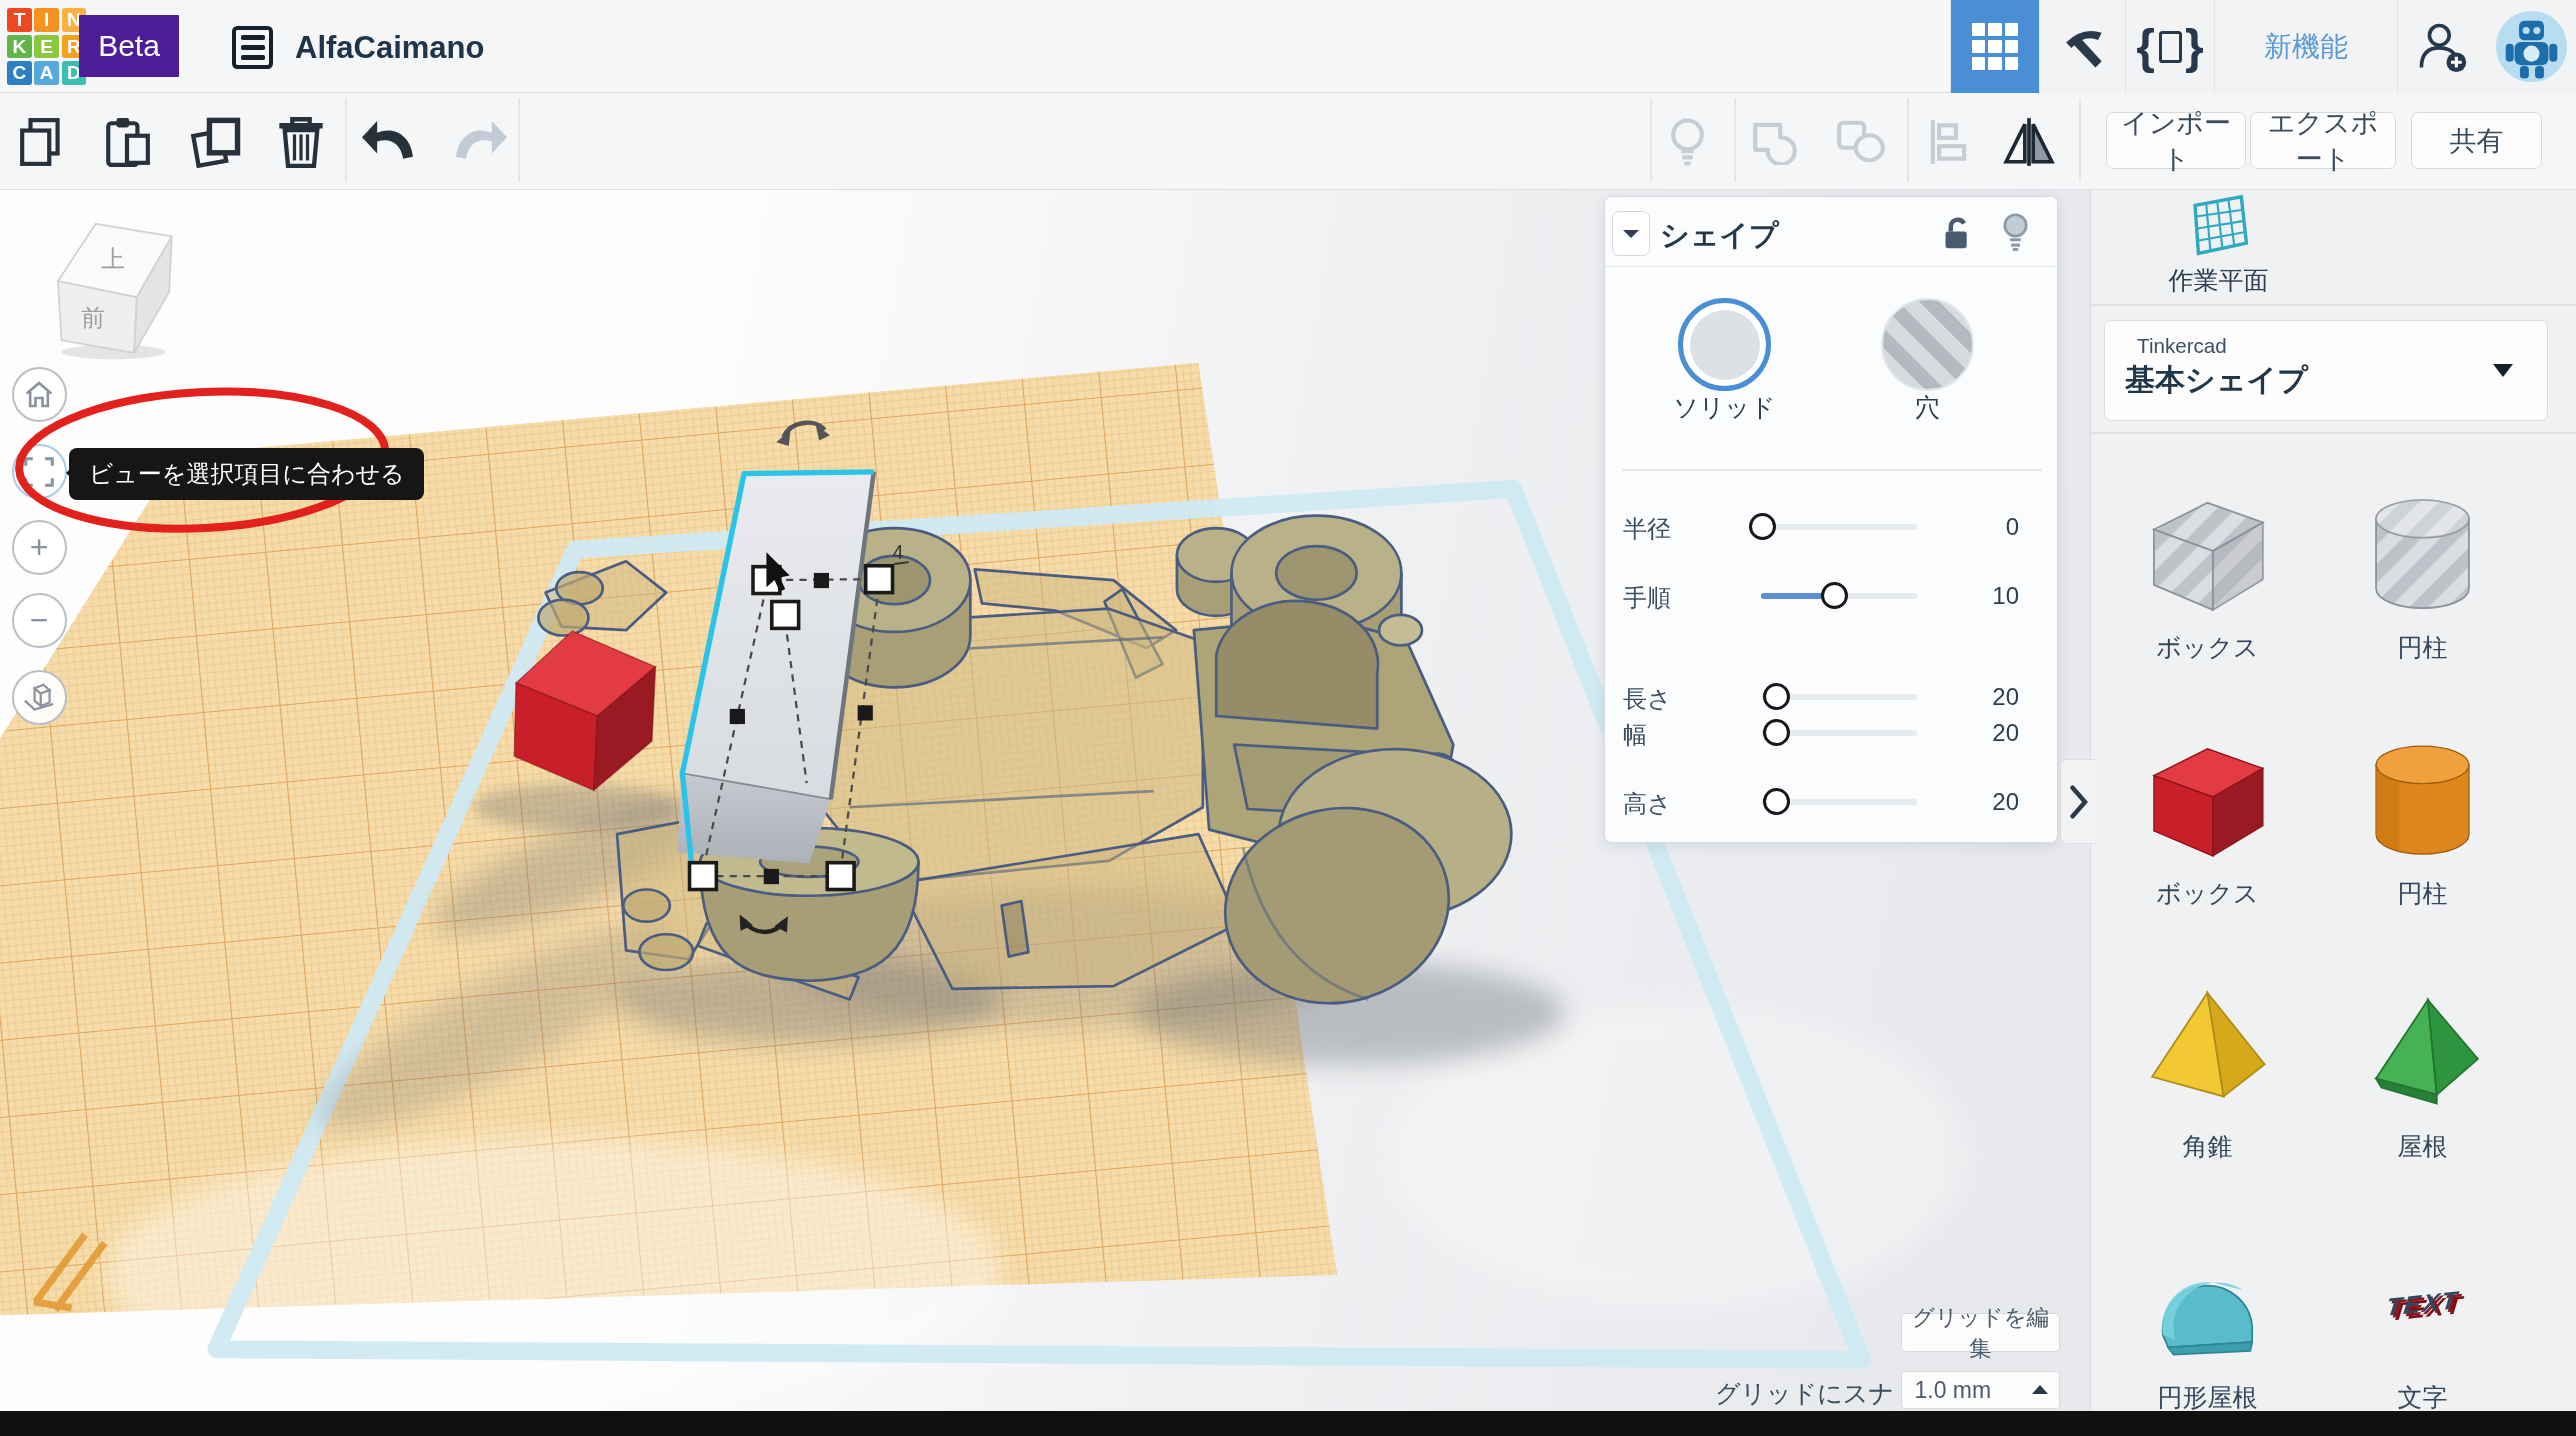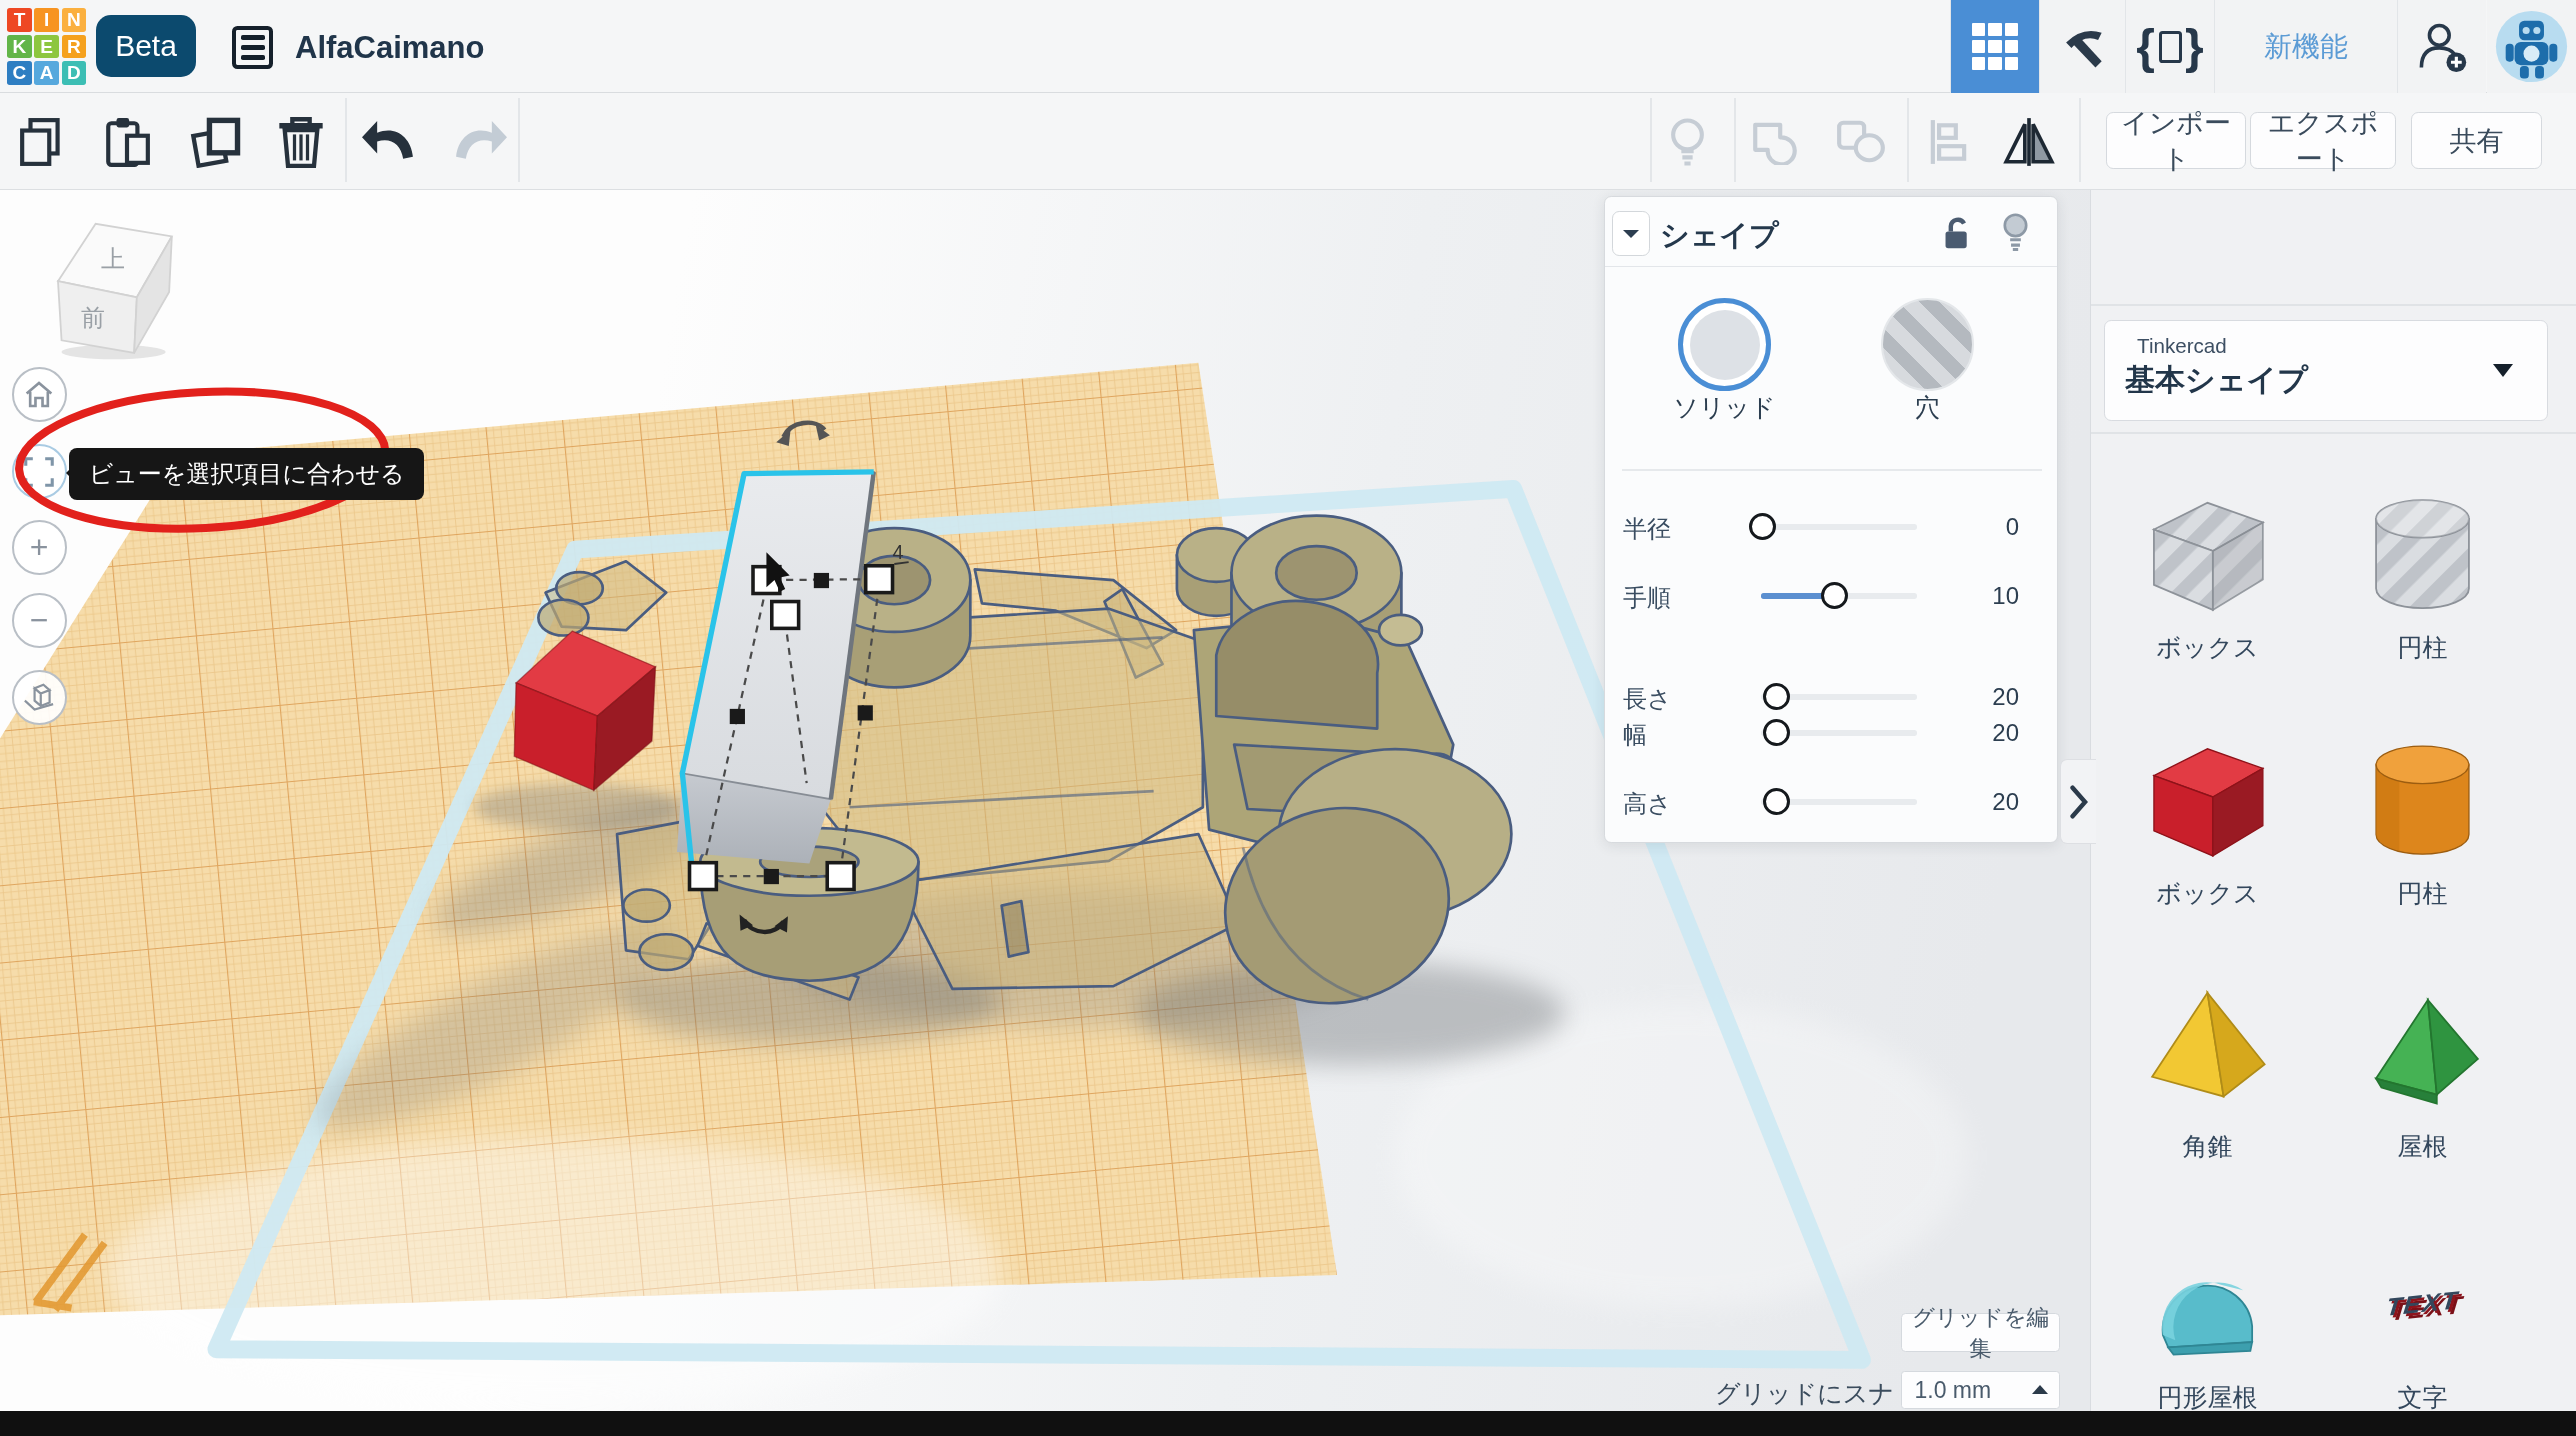--- a/index.html
+++ b/index.html
@@ -6,22 +6,22 @@
   *{box-sizing:border-box;}
   .app{position:relative;width:2576px;height:1436px;overflow:hidden;
        font-family:"Liberation Sans","DejaVu Sans",sans-serif;color:#2c3e50;background:#f4f5f6;}
   
   .header{position:absolute;left:0;top:0;width:2576px;height:93px;background:#f5f6f7;border-bottom:1.8px solid #d9dcdf;z-index:30;}
   .logo{position:absolute;left:7.2px;top:8px;width:79px;height:77px;display:grid;grid-template-columns:repeat(3,1fr);gap:2.7px;}
   .logo span{display:flex;align-items:center;justify-content:center;color:#fff;font-weight:bold;font-size:19px;border-radius:2.7px;}
   .logo span:nth-child(1){background:#ee4823;}.logo span:nth-child(2){background:#f79421;}.logo span:nth-child(3){background:#fbb03f;}
   .logo span:nth-child(4){background:#62b548;}.logo span:nth-child(5){background:#8dc63f;}.logo span:nth-child(6){background:#f5a11e;}
   .logo span:nth-child(7){background:#2e7ec2;}.logo span:nth-child(8){background:#56a8dd;}.logo span:nth-child(9){background:#3cbeb4;}
-  .beta{position:absolute;left:96px;top:15px;width:100px;height:62px;background:#0c4a6e;color:#fff;font-size:30px;
-        border:none;border-radius:15px;display:flex;align-items:center;justify-content:center;}
+  .beta{position:absolute;left:79px;top:15px;width:100px;height:62px;background:#4c1d95;color:#fff;font-size:30px;
+        border:none;border-radius:1px;display:flex;align-items:center;justify-content:center;}
   .doc-icon{position:absolute;left:232px;top:26px;width:41px;height:43px;border:4.5px solid #15202b;border-radius:5.4px;padding:5.4px 4.5px;display:flex;flex-direction:column;justify-content:space-between;}
   .doc-icon i{display:block;height:4.5px;background:#15202b;border-radius:1.8px;}
   .title{position:absolute;left:295px;top:29.5px;font-size:31px;font-weight:bold;color:#20354a;}
   .hbtn{position:absolute;top:0;height:93px;background:#f2f3f4;border-left:1.8px solid #e2e5e8;display:flex;align-items:center;justify-content:center;}
   .hbtn.active{background:#4a8ed5;}
   .grid9{width:47px;height:47px;display:grid;grid-template-columns:repeat(3,1fr);gap:3.6px;}
   .grid9 i{background:#fff;border-radius:0.9px;}
   .newfeat{color:#5b9bd5;font-size:28px;font-weight:normal;}
   .avatar-wrap{position:absolute;left:2487px;top:0;width:89px;height:93px;background:#f2f3f4;display:flex;align-items:center;justify-content:center;}
   
@@ -493,20 +493,27 @@
   </button>
 
   <button class="gc-btn">グリッドを編集</button>
   <span class="gc-label">グリッドにスナップ</span>
   <div class="gc-dd">
     <span>1.0 mm</span>
       <span class="up"></span>
   </div>
 
   <div class="sidebar">
+    <button class="tool-item" style="left:38px;">
+      <svg width="64" height="70" viewBox="0 0 72 78">
+        <path d="M8 18 L62 8 L68 62 L12 74 Z" fill="none" stroke="#2fa9bf" stroke-width="4"></path>
+        <path d="M21 15.5 L26 71 M34 13 L40 69 M47 11 L54 66.5 M9.5 31 L64 23 M11 45 L65.5 36 M12.5 59 L67 49" stroke="#2fa9bf" stroke-width="2.5"></path>
+      </svg>
+      <span>作業平面</span>
+    </button>
     <div class="divline" style="left:0;top:114px;width:486px;background:#e0e3e6;"></div>
 
     <button class="lib-dd">
       <span class="lib-brand">Tinkercad</span>
       <span class="lib-name">基本シェイプ</span>
       <span class="lib-caret"></span>
     </button>
     <div class="divline" style="left:0;top:242px;width:486px;background:#e0e3e6;"></div>
 
     <button class="shape-item" style="left:27px;top:286px;">

